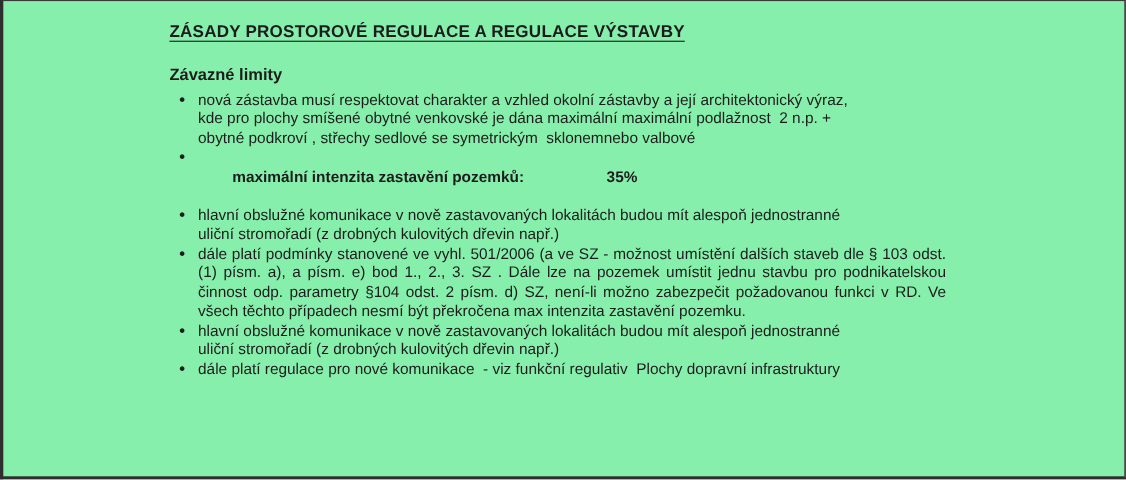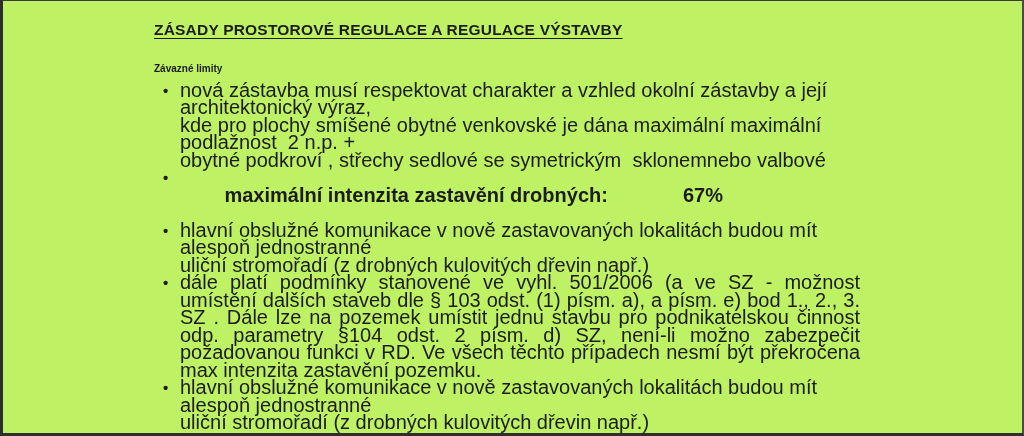--- a/index.html
+++ b/index.html
@@ -7,21 +7,21 @@
     padding: 0;
     background: #ffffff;
     font-family: "Liberation Sans", sans-serif;
     color: #1c1c1c;
   }
   .page {
     position: relative;
     width: 1024px;
     height: 436px;
     box-sizing: border-box;
-    background: #bef264;
+    background: #86efac;
     border-top: 1px solid #3a3a3a;
     border-right: 2px solid #4a4a4a;
     border-bottom: 3px solid #2e2e2e;
     border-left: 3px solid #2e2e2e;
     overflow: hidden;
   }
   .content {
     padding: 19px 0 0 151px;
     width: 706px;
   }
@@ -30,33 +30,33 @@
     font-size: 15.5px;
     line-height: 19px;
     font-weight: bold;
     letter-spacing: 0.2px;
     text-decoration: underline;
     text-underline-offset: 3px;
     white-space: nowrap;
   }
   .section-heading {
     margin: 0 0 4px 0;
-    font-size: 10px;
+    font-size: 15px;
     line-height: 17.5px;
     font-weight: bold;
   }
   ul.limits {
     margin: 0;
     padding: 0;
     list-style: none;
   }
   ul.limits li {
     position: relative;
     padding-left: 26px;
-    font-size: 20px;
+    font-size: 14px;
     line-height: 17.5px;
     white-space: pre-wrap;
   }
   ul.limits li::before {
     content: "\2022";
     position: absolute;
     left: 9px;
     top: 0;
     font-size: 15px;
     font-weight: bold;
@@ -81,30 +81,31 @@
 
     <h2 class="section-heading">Závazné limity</h2>
 
     <ul class="limits">
 
       <li>nová zástavba musí respektovat charakter a vzhled okolní zástavby a její architektonický výraz,
 kde pro plochy smíšené obytné venkovské je dána maximální maximální podlažnost  2 n.p. +
 obytné podkroví , střechy sedlové se symetrickým  sklonemnebo valbové</li>
 
       <li class="bold">
-        <span>maximální intenzita zastavění drobných:</span><span class="value-gap"></span><span>67%</span>
+        <span>maximální intenzita zastavění pozemků:</span><span class="value-gap"></span><span>35%</span>
       </li>
 
 
       <li>hlavní obslužné komunikace v nově zastavovaných lokalitách budou mít alespoň jednostranné
 uliční stromořadí (z drobných kulovitých dřevin např.)</li>
 
 
       <li class="justify">dále platí podmínky stanovené ve vyhl. 501/2006 (a ve SZ - možnost umístění dalších staveb dle § 103 odst. (1) písm. a),  a písm. e) bod 1., 2., 3.  SZ . Dále lze na pozemek umístit jednu stavbu  pro podnikatelskou činnost odp. parametry §104 odst. 2 písm. d) SZ, není-li možno zabezpečit požadovanou funkci v RD. Ve všech těchto případech nesmí být překročena max intenzita zastavění pozemku.</li>
 
 
       <li>hlavní obslužné komunikace v nově zastavovaných lokalitách budou mít alespoň jednostranné
 uliční stromořadí (z drobných kulovitých dřevin např.)</li>
 
+      <li>dále platí regulace pro nové komunikace  - viz funkční regulativ  Plochy dopravní infrastruktury</li>
 
     </ul>
   </div>
 </div>
 
 </body></html>

